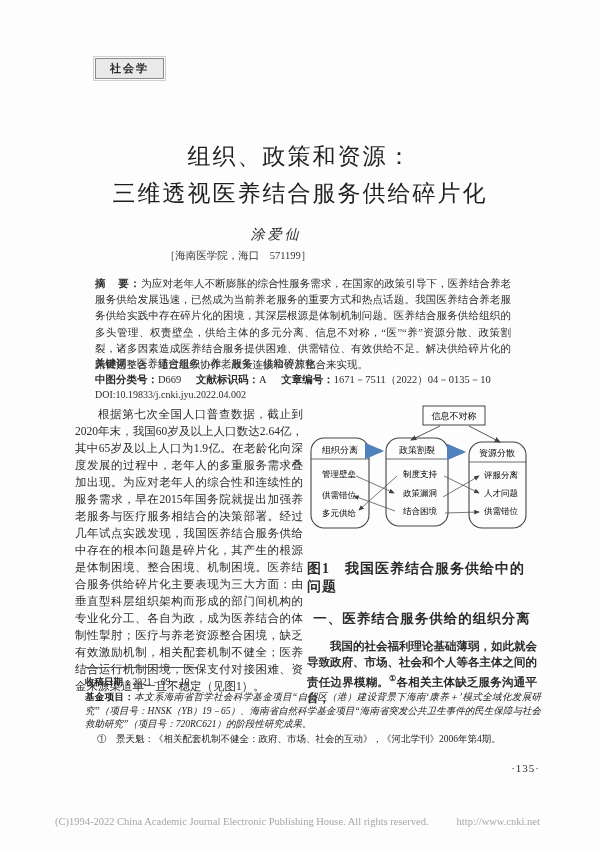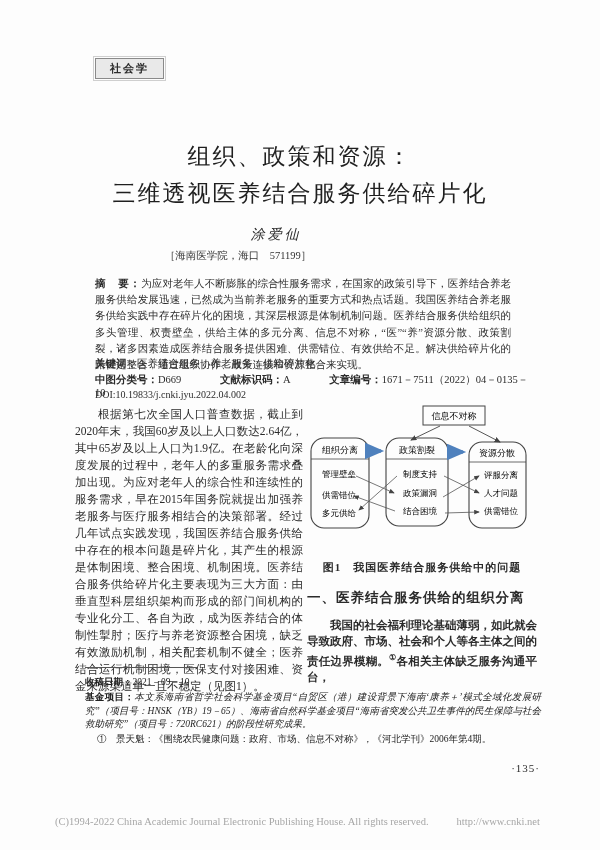--- a/index.html
+++ b/index.html
@@ -20,28 +20,28 @@
     left:0;top:138px;width:600px;text-align:center;
     font-size:23px;line-height:37px;letter-spacing:2px;color:#1f1f1f;
   }
   .author{left:0;top:226px;width:552px;text-align:center;font-size:14px;font-style:italic;letter-spacing:3px;}
   .affil{left:0;top:249px;width:476px;text-align:center;font-size:10.5px;color:#333;}
   
   .abstract{left:95px;top:276px;width:416px;font-size:10.5px;line-height:16.2px;text-align:justify;}
   .abstract b{letter-spacing:1px;}
   .kwline{left:95px;top:357px;width:416px;font-size:10.5px;}
   .metaline{left:95px;top:373px;width:440px;font-size:10.5px;}
-  .metaline .pair{margin-right:36px;}
+  .metaline .pair{margin-right:12px;}
   .doiline{left:95px;top:389px;width:416px;font-size:10px;font-family:"Liberation Serif",serif;}
   
   .col-left{left:75px;top:406px;width:228px;font-size:11.5px;line-height:17px;text-align:justify;}
   .col-left p{margin:0;text-indent:2em;}
   .col-right{left:307px;top:402px;width:230px;}
-  .figcaption{font-size:11px;font-weight:bold;text-align:center;margin-top:2px;letter-spacing:1px;}
-  .sec-head{font-size:13.5px;font-weight:bold;letter-spacing:1px;margin:14px 0 10px 0;text-align:left;}
+  .figcaption{font-size:14px;font-weight:bold;margin-top:2px;letter-spacing:1px;}
+  .sec-head{font-size:13.5px;font-weight:bold;letter-spacing:1px;margin:14px 0 10px 0;text-align:center;}
   .rp{font-size:11.5px;line-height:16.4px;text-align:justify;margin:0;text-indent:2em;font-weight:bold;}
   sup{font-size:8px;}
   
   .fn-divider{left:85px;top:667px;width:112px;border-top:1px solid #555;height:0;}
   .footnotes{left:85px;top:676px;width:456px;font-size:9.5px;line-height:13.8px;text-align:justify;color:#222;}
   .footnotes p{margin:0 0 1px 0;}
   .footnotes .ital{font-style:italic;}
   .note1{padding-left:12px;}
   .pageno{left:420px;top:762px;width:120px;text-align:right;font-size:11px;letter-spacing:1px;}
   .footer{left:55px;top:816px;width:540px;font-size:10.5px;color:#a6a6a6;font-family:"Liberation Serif",serif;}
@@ -135,20 +135,20 @@
   <div class="sec-head">一、医养结合服务供给的组织分离</div>
 
   <p class="rp"><span>我国的社会福利理论基础薄弱，如此就会导致政府、市场、社会和个人等各主体之间的责任边界模糊。</span><sup>①</sup><span>各相关主体缺乏服务沟通平台，</span></p>
 </div>
 
 <div class="abs fn-divider"></div>
 
 <div class="abs footnotes">
   <p><b>收稿日期：</b><span>2021－09－10</span></p>
   <p><b>基金项目：</b><span class="ital">本文系海南省哲学社会科学基金项目“自贸区（港）建设背景下海南‘康养＋’模式全域化发展研究”（项目号：HNSK（YB）19－65）、海南省自然科学基金项目“海南省突发公共卫生事件的民生保障与社会救助研究”（项目号：720RC621）的阶段性研究成果。</span></p>
-  <p class="note1">①　景天魁：《围绕农民健康问题：政府、市场、信息不对称》，《河北学刊》2006年第4期。</p>
+  <p class="note1">①　景天魁：《相关配套机制不健全：政府、市场、社会的互动》，《河北学刊》2006年第4期。</p>
 </div>
 
 <div class="abs pageno">·135·</div>
 
 <div class="abs footer">
   <span>(C)1994-2022 China Academic Journal Electronic Publishing House. All rights reserved.</span><span class="url">http://www.cnki.net</span>
 </div>
 
 </body></html>

